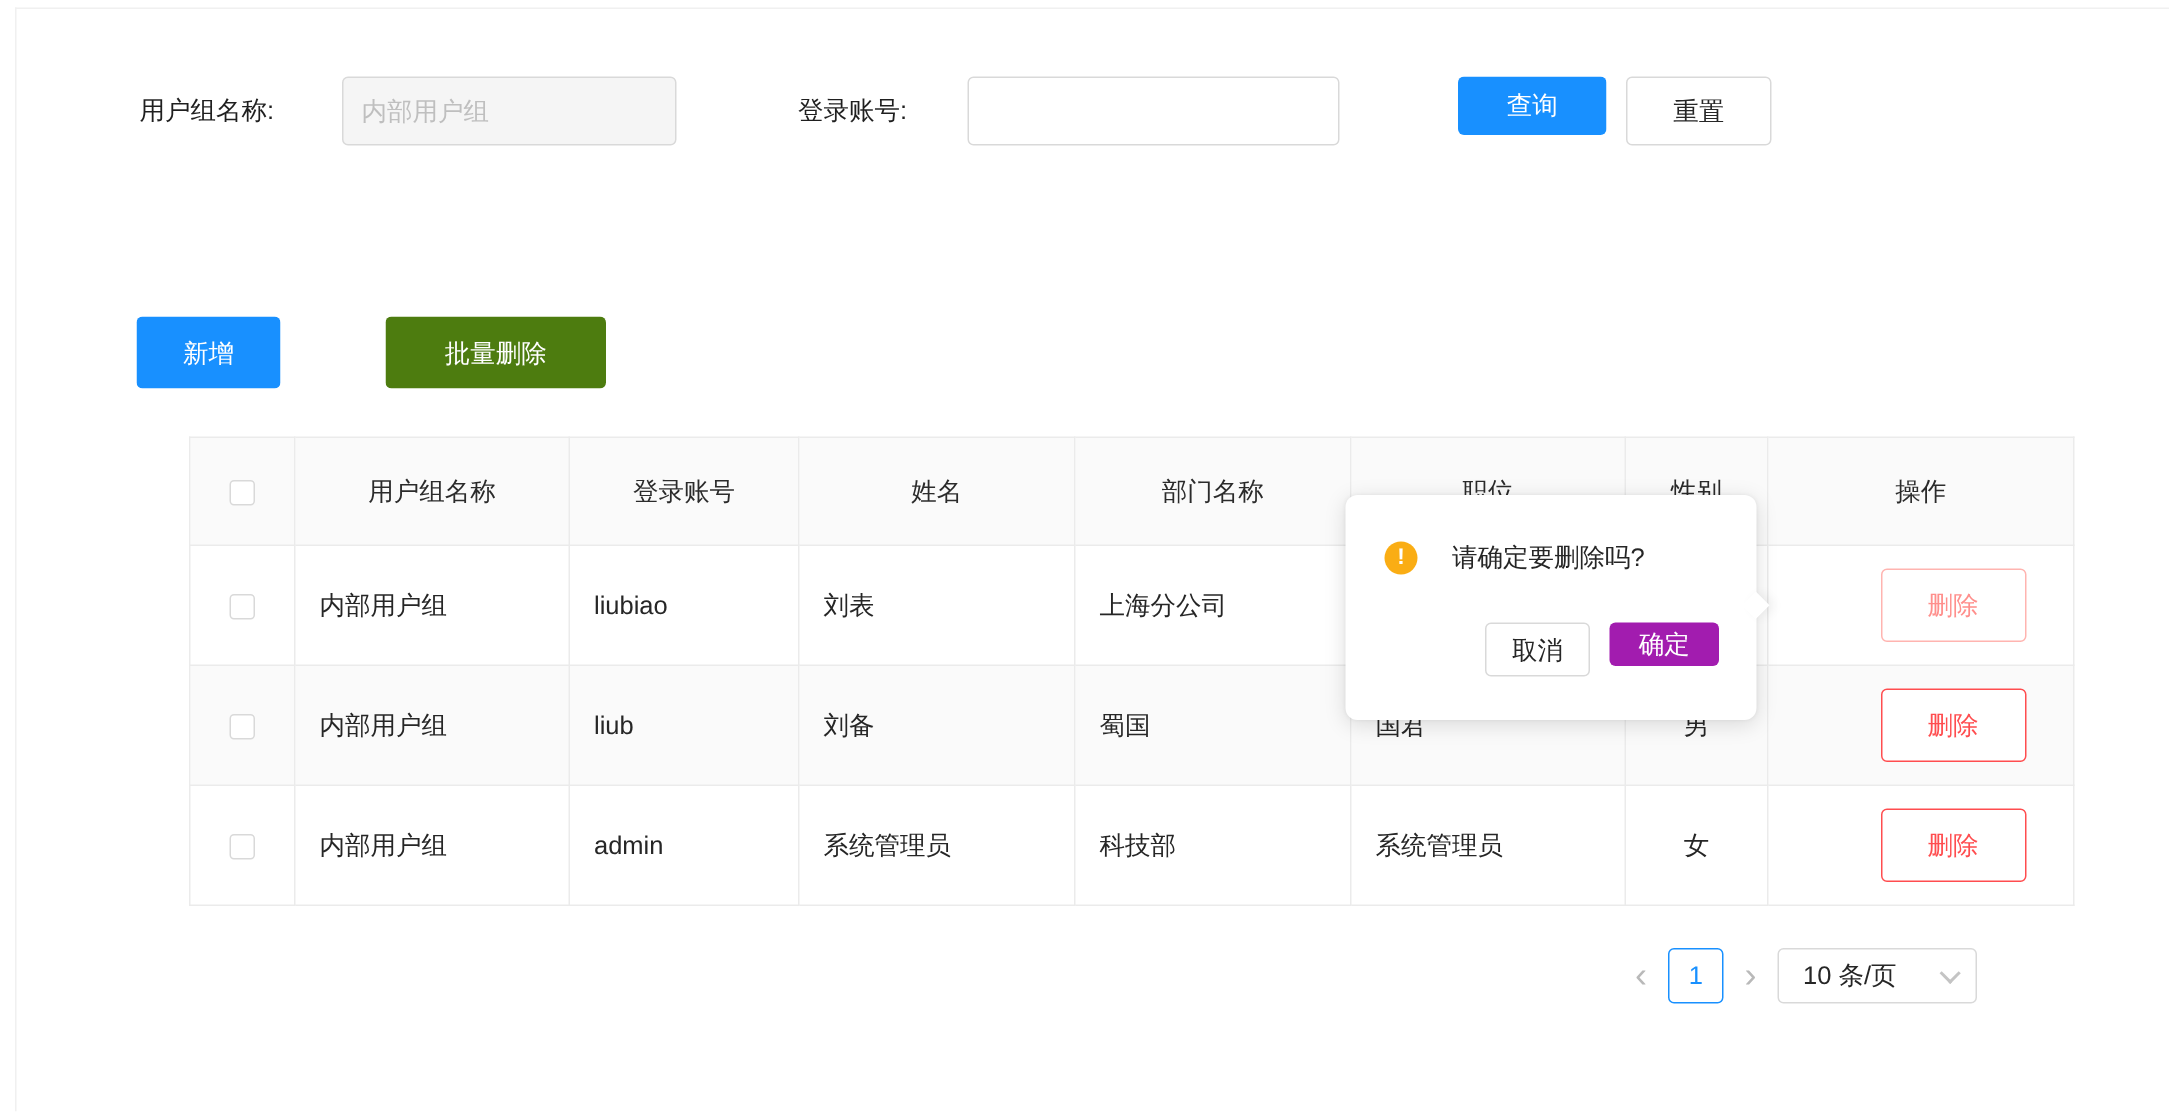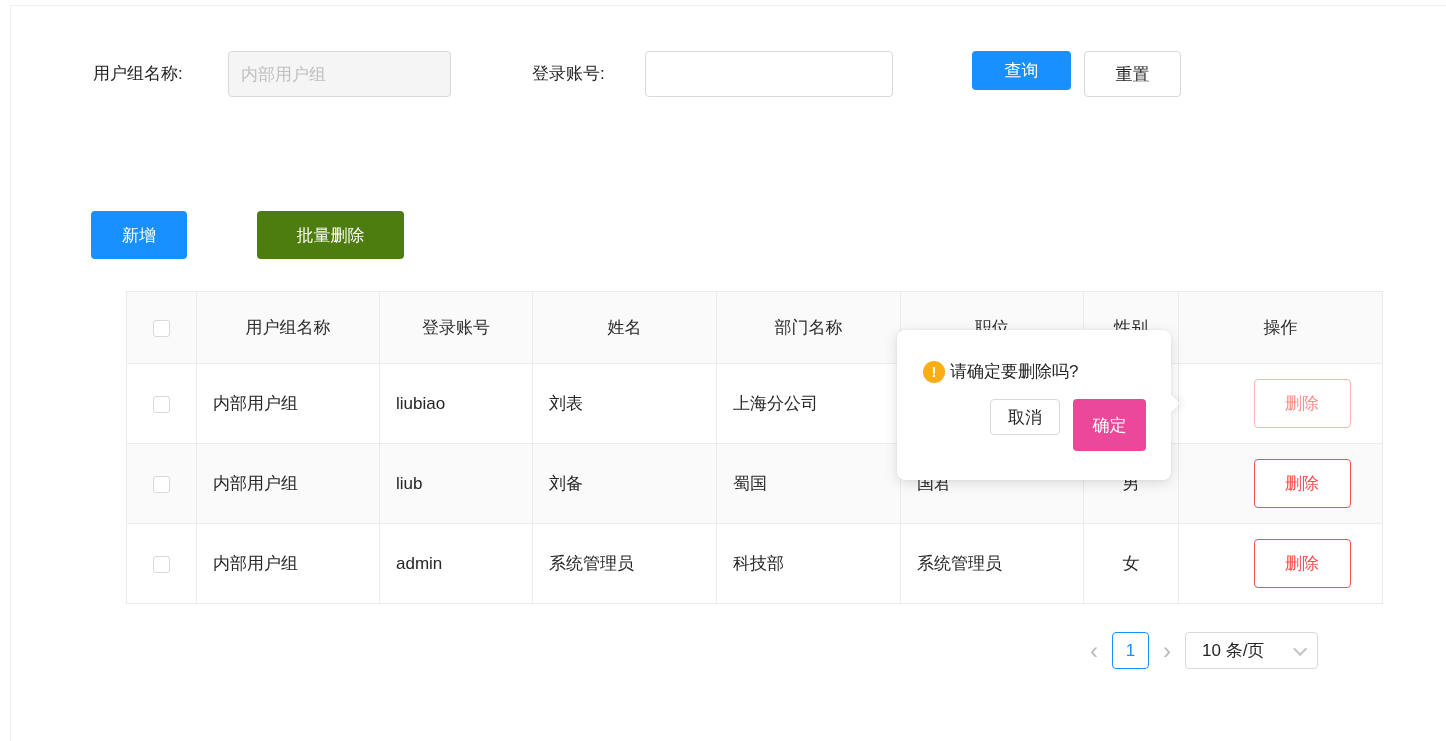--- a/index.html
+++ b/index.html
@@ -68,24 +68,24 @@
     position: absolute; right: -6px; top: 67px; width: 13px; height: 13px;
     background: #fff; transform: rotate(45deg);
     box-shadow: 3px -3px 7px rgba(0,0,0,0.06);
   }
   .pop-msg { display: flex; align-items: center; padding: 30px 20px 0 26px; }
   .warn-icon {
     flex: 0 0 auto; width: 22px; height: 22px; border-radius: 50%;
     background: #faad14; color: #fff; font-size: 15px; font-weight: bold;
     display: flex; align-items: center; justify-content: center;
   }
-  .pop-text { margin-left: 5px; font-size: 17px; color: #262626; }
+  .pop-text { margin-left: 23px; font-size: 17px; color: #262626; }
   .pop-btns { position: absolute; right: 25px; bottom: 29px; display: flex; gap: 13px; }
   .pop-cancel { width: 70px; height: 36px; border: 1px solid #d9d9d9; border-radius: 4px; background: #fff; color: #262626; font-size: 17px; display: flex; align-items: center; justify-content: center; cursor: pointer; font-family: inherit; }
-  .pop-ok { width: 73px; height: 52px; border: none; border-radius: 4px; background: #ec4899; color: #fff; font-size: 17px; display: flex; align-items: center; justify-content: center; cursor: pointer; font-family: inherit; }
+  .pop-ok { width: 73px; height: 29px; border: none; border-radius: 4px; background: #a21caf; color: #fff; font-size: 17px; display: flex; align-items: center; justify-content: center; cursor: pointer; font-family: inherit; }
   
   .pagination { position: absolute; left: 1090px; top: 632px; display: flex; align-items: center; gap: 14px; }
   .pg-arrow { color: #b9b9b9; font-size: 24px; line-height: 37px; cursor: pointer; user-select: none; }
   .pg-page {
     width: 37px; height: 37px; border: 1px solid #1890ff; border-radius: 4px;
     color: #1890ff; font-size: 17px; background: #fff;
     display: flex; align-items: center; justify-content: center; cursor: pointer;
   }
   .pg-size {
     width: 133px; height: 37px; border: 1px solid #d9d9d9; border-radius: 4px; background: #fff;

